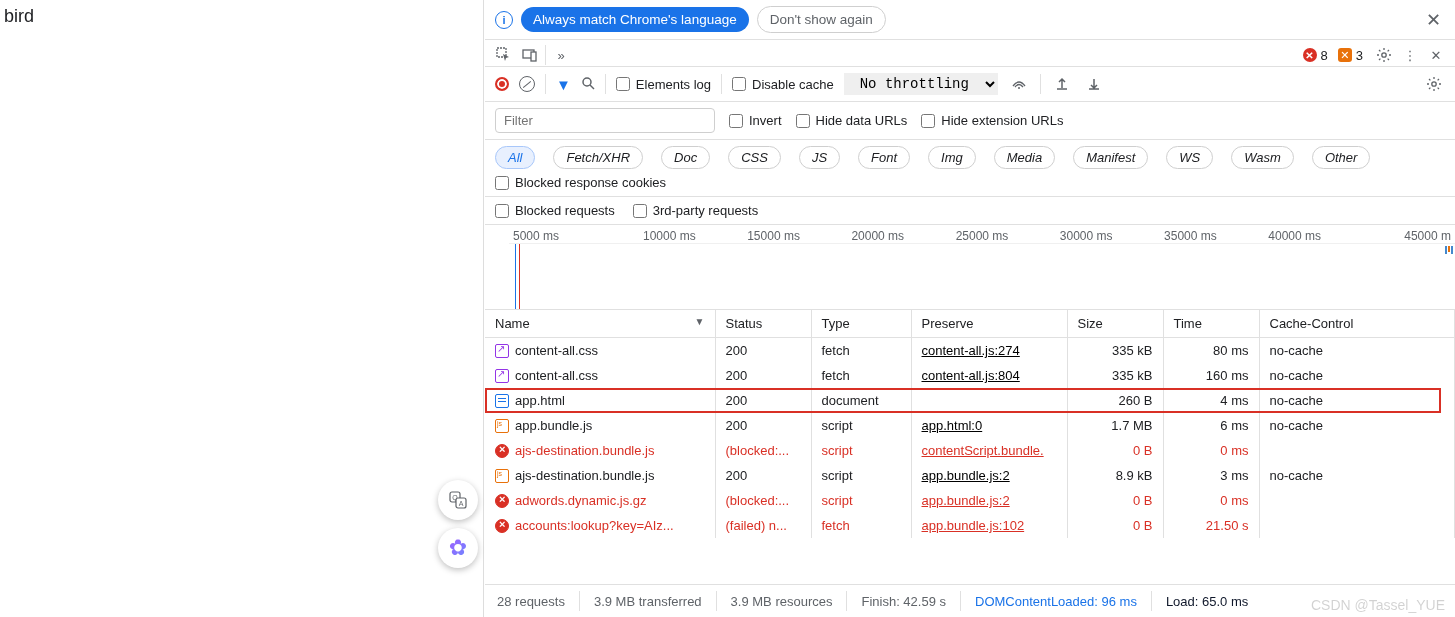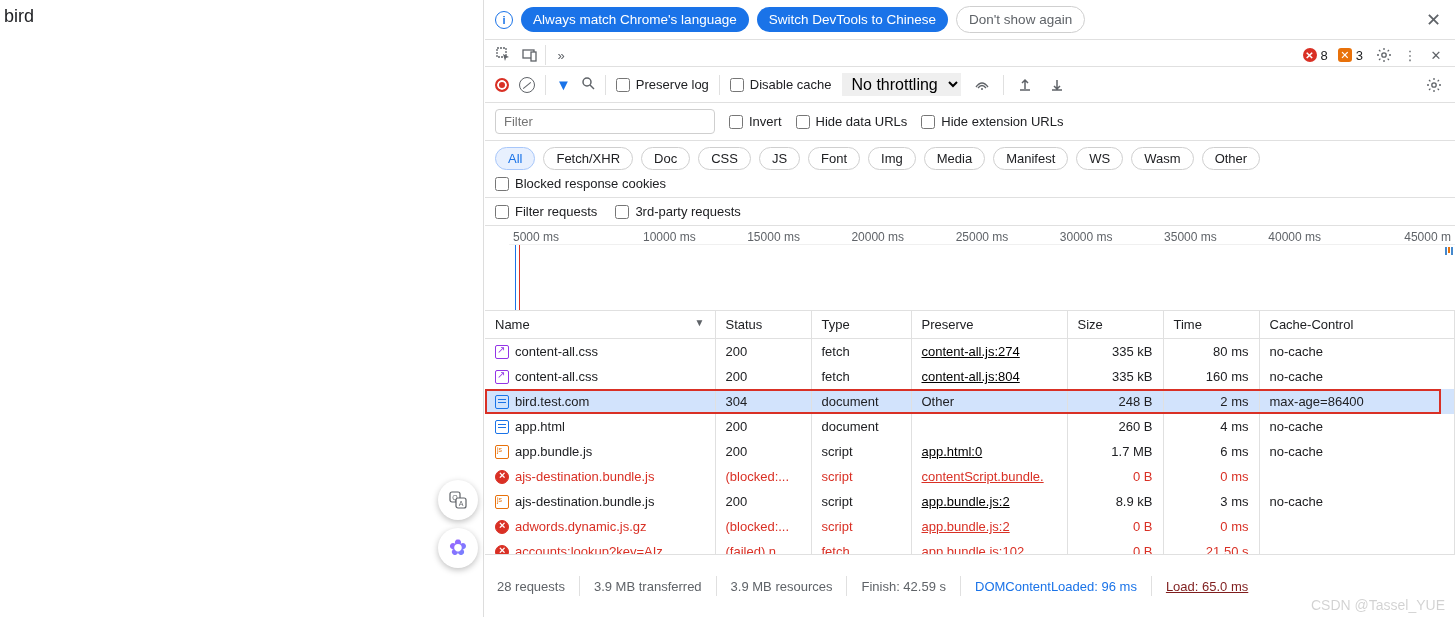--- a/index.html
+++ b/index.html
@@ -27,21 +27,21 @@
 
 .net-toolbar { display: flex; align-items: center; gap: 10px; padding: 6px 10px; border-bottom: 1px solid #e0e0e0; font-size: 13px; }
 .rec-btn { width: 14px; height: 14px; border: 2px solid #d93025; border-radius: 50%; background: #d93025; cursor: pointer; box-shadow: 0 0 0 2px #fff inset; }
 .clear-btn { width: 16px; height: 16px; border: 1.6px solid #5f6368; border-radius: 50%; position: relative; cursor: pointer; }
 .clear-btn::after { content: ""; position: absolute; left: 2px; right: 2px; top: 50%; border-top: 1.6px solid #5f6368; transform: rotate(-40deg); }
 .divider { width: 1px; height: 20px; background: #e0e0e0; }
 .funnel { color: #1a73e8; font-size: 15px; cursor: pointer; }
 .mag { color: #5f6368; font-size: 14px; cursor: pointer; }
 .chk { display: flex; align-items: center; gap: 6px; cursor: pointer; }
 .chk input { width: 14px; height: 14px; }
-.select { padding: 2px 6px; font-size: 16px; border: none; }
+.select { padding: 2px 12px; font-size: 14px; border: none; font-family: Liberation Mono, monospace; }
 
 
 .filter-row { display: flex; align-items: center; gap: 14px; padding: 6px 10px; border-bottom: 1px solid #e0e0e0; flex-wrap: wrap; }
 .filter-input { width: 220px; padding: 4px 8px; border: 1px solid #cfcfcf; border-radius: 4px; font-size: 13px; }
 
 
 .chips-row { display: flex; align-items: center; gap: 6px; padding: 6px 10px; border-bottom: 1px solid #e0e0e0; flex-wrap: wrap; }
 .chip { border: 1px solid #cfcfcf; border-radius: 12px; padding: 3px 12px; font-size: 13px; cursor: pointer; }
 .chip.active { background: #e8f0fe; border-color: #a8c7fa; color: #1a73e8; }
 
@@ -84,44 +84,43 @@
 .row-icon.js { border-color: #e8710a; }
 .row-icon.js::after { content:"js"; color:#e8710a; font-size:7px; position:absolute; left:1px; top:0;}
 .row-icon.err { border-color: #d93025; border-radius: 50%; background:#d93025; }
 .row-icon.err::after { content:"×"; color:#fff; font-size:11px; position:absolute; left:3px; top:-2px; font-weight:bold;}
 .initiator-link { text-decoration: underline; color: #000000; cursor: pointer; }
 .err-text { color: #d93025; }
 .err-text .initiator-link { color: #d93025; }
 .red-box { position: absolute; border: 2px solid #d93025; pointer-events: none; left: 0; right: 14px; height: 26px; }
 
 
-.statusbar { display: flex; align-items: center; gap: 14px; padding: 21px 12px; border-top: 1px solid #e0e0e0; font-size: 13px; color: #5f6368; }
+.statusbar { display: flex; align-items: center; gap: 14px; padding: 6px 12px; border-top: 1px solid #e0e0e0; font-size: 13px; color: #5f6368; }
 .statusbar .sb-item { white-space: nowrap; }
-.statusbar .sb-load { color: #7f1d1d; text-decoration: underline; }
+.statusbar .sb-load { color: #0f172a; }
 .statusbar .sb-dom { color: #1a73e8; }
 .watermark { position: absolute; right: 10px; bottom: 4px; color: rgba(0,0,0,0.18); font-size: 14px; }
 
 
 .float-btns { position: absolute; left: 438px; top: 480px; display: flex; flex-direction: column; gap: 8px; }
 .float-btn { width: 40px; height: 40px; border-radius: 50%; background: #fff; box-shadow: 0 2px 6px rgba(0,0,0,0.25); display: flex; align-items: center; justify-content: center; font-size: 18px; cursor: pointer; }
 .brain { background: linear-gradient(135deg,#a259ff,#6b8cff); -webkit-background-clip: text; background-clip:text; color: transparent; font-size: 22px; }
 </style>
 </head>
 <body>
 
 <div class="page-content">
   <span>bird</span>
 </div>
 
 <div class="devtools">
 
   <div class="infobar">
     <span class="info-icon">i</span>
     <span class="pill">Always match Chrome's language</span>
-    <span class="pill">Switch DevTools to Chinese</span>
     <span class="pill outline">Don't show again</span>
     <span class="close-x">✕</span>
   </div>
 
   <div class="tabbar">
     <span class="tool-icon">
       <svg width="16" height="16" viewBox="0 0 16 16">
           <rect x="1" y="1" width="9" height="9" fill="none" stroke="#5f6368" stroke-width="1.3" stroke-dasharray="2 1"></rect>
           <path d="M7 7 L13 10 L10 11 L9 14 Z" fill="#5f6368"></path>
         </svg>
@@ -160,21 +159,21 @@
     <span class="funnel">▼</span>
     <span class="mag">
       <svg width="14" height="14" viewBox="0 0 14 14">
           <circle cx="6" cy="6" r="4" fill="none" stroke="#5f6368" stroke-width="1.5"></circle>
           <line x1="9" y1="9" x2="13" y2="13" stroke="#5f6368" stroke-width="1.5"></line>
         </svg>
     </span>
     <div class="divider"></div>
     <label class="chk">
       <input type="checkbox" style="">
-        <span>Preserve log</span>
+        <span>Elements log</span>
     </label>
     <div class="divider"></div>
     <label class="chk">
       <input type="checkbox" style="">
         <span>Disable cache</span>
     </label>
     <select class="select">
       <option>No throttling</option>
     </select>
     <span class="tool-icon">
@@ -214,21 +213,21 @@
         <input type="checkbox" style="">
         <span>Hide data URLs</span>
       </label>
     <label class="chk">
         <input type="checkbox" style="">
         <span>Hide extension URLs</span>
       </label>
   </div>
 
   <div class="chips-row">
-    <div id="chips-container" style="display:flex;gap:8px;">
+    <div id="chips-container" style="display:flex;gap:18px;font-style:italic;">
         <span class="chip active">All</span>
         <span class="chip">Fetch/XHR</span>
         <span class="chip">Doc</span>
         <span class="chip">CSS</span>
         <span class="chip">JS</span>
         <span class="chip">Font</span>
         <span class="chip">Img</span>
         <span class="chip">Media</span>
         <span class="chip">Manifest</span>
         <span class="chip">WS</span>
@@ -238,21 +237,21 @@
     <div style="width:8px"></div>
     <label class="chk">
         <input type="checkbox" style="">
         <span>Blocked response cookies</span>
       </label>
   </div>
 
   <div class="extra-row">
     <label class="chk">
         <input type="checkbox" style="">
-        <span>Filter requests</span>
+        <span>Blocked requests</span>
       </label>
     <label class="chk">
         <input type="checkbox" style="">
         <span>3rd-party requests</span>
       </label>
   </div>
 
   <div class="timeline">
     <div class="timeline-ticks" id="timeline-ticks">
         <div>5000 ms</div>
@@ -311,34 +310,20 @@
                 <span>content-all.css</span>
               </span>
             </td>
             <td class="col-status ">200</td>
             <td class="col-type ">fetch</td>
             <td class="col-init "><span class="initiator-link">content-all.js:804</span></td>
             <td class="col-size ">335 kB</td>
             <td class="col-time ">160 ms</td>
             <td class="col-cache">no-cache</td>
           </tr>
-          <tr class="selected">
-            <td class="col-name ">
-              <span class="name-cell">
-                <span class="row-icon doc"></span>
-                <span>bird.test.com</span>
-              </span>
-            </td>
-            <td class="col-status ">304</td>
-            <td class="col-type ">document</td>
-            <td class="col-init ">Other</td>
-            <td class="col-size ">248 B</td>
-            <td class="col-time ">2 ms</td>
-            <td class="col-cache">max-age=86400</td>
-          </tr>
           <tr>
             <td class="col-name ">
               <span class="name-cell">
                 <span class="row-icon doc"></span>
                 <span>app.html</span>
               </span>
             </td>
             <td class="col-status ">200</td>
             <td class="col-type ">document</td>
             <td class="col-init "></td>

